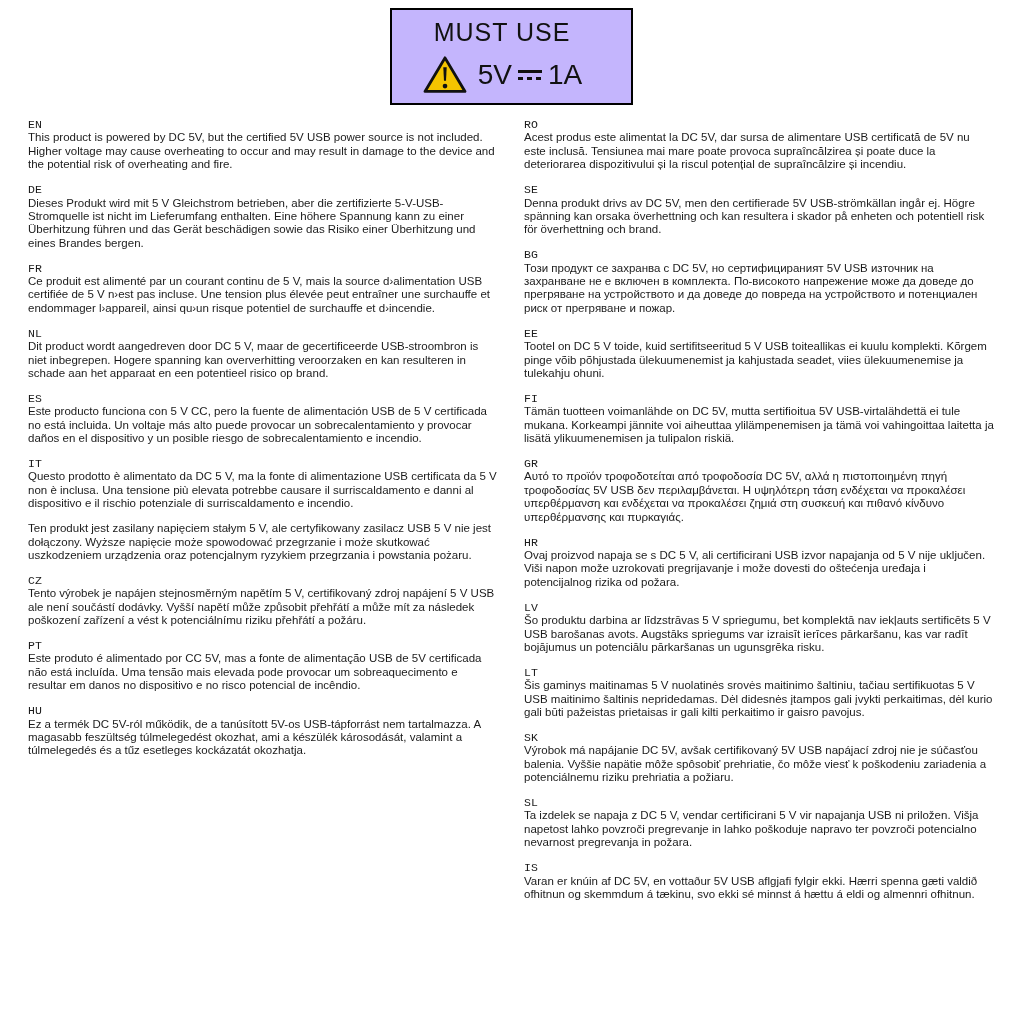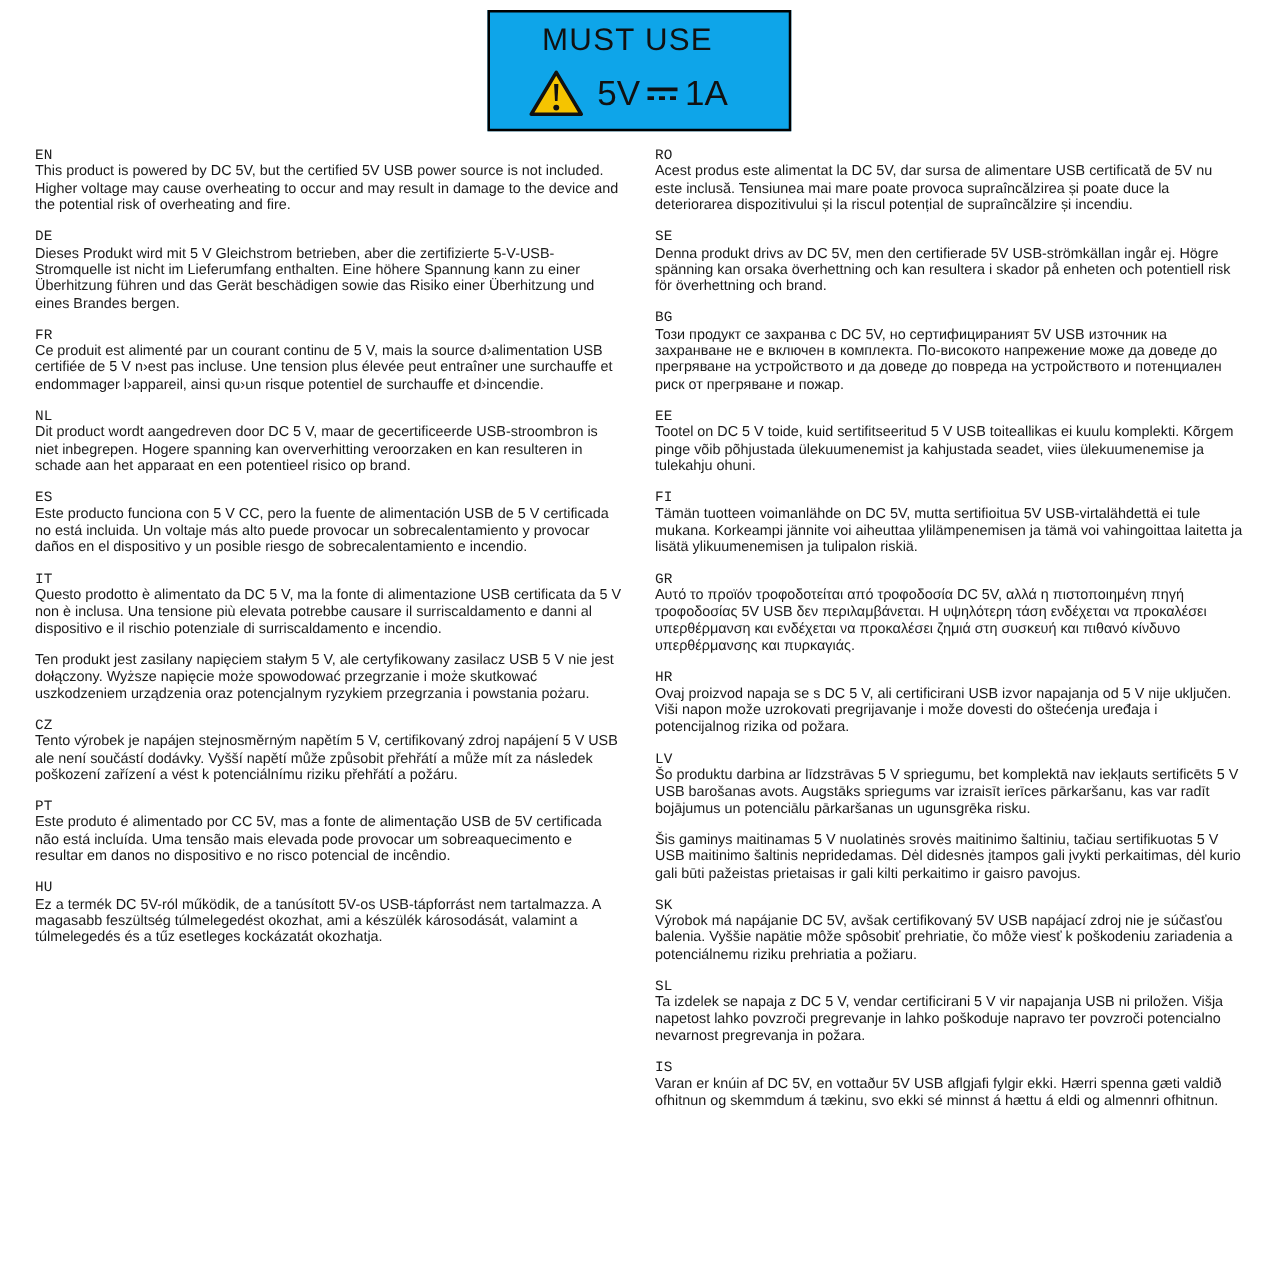--- a/index.html
+++ b/index.html
@@ -10,21 +10,21 @@
     -webkit-font-smoothing:antialiased;
   }
   .page{box-sizing:border-box;width:1024px;height:1024px;padding:8px 30px 10px 28px;overflow:hidden;}
   
   .header-wrap{display:flex;justify-content:center;}
   .header-box{
     box-sizing:border-box;
     width:243px;
     border:2px solid #000;
     padding:6px 28px 8px 10px;
-    background:#0ea5e9;
+    background:#c4b5fd;
   }
   .must-use{
     text-align:center;
     font-size:25px;
     font-weight:500;
     letter-spacing:1px;
     color:#111;
     margin-top:2px;
   }
   .spec-row{
@@ -162,20 +162,21 @@
         </div>
         <div class="lang-block">
           <div class="lang-code">HR</div>
           <div class="lang-text">Ovaj proizvod napaja se s DC 5 V, ali certificirani USB izvor napajanja od 5 V nije uključen. Viši napon može uzrokovati pregrijavanje i može dovesti do oštećenja uređaja i potencijalnog rizika od požara.</div>
         </div>
         <div class="lang-block">
           <div class="lang-code">LV</div>
           <div class="lang-text">Šo produktu darbina ar līdzstrāvas 5 V spriegumu, bet komplektā nav iekļauts sertificēts 5 V USB barošanas avots. Augstāks spriegums var izraisīt ierīces pārkaršanu, kas var radīt bojājumus un potenciālu pārkaršanas un ugunsgrēka risku.</div>
         </div>
         <div class="lang-block">
+          <div class="lang-code">LT</div>
           <div class="lang-text">Šis gaminys maitinamas 5 V nuolatinės srovės maitinimo šaltiniu, tačiau sertifikuotas 5 V USB maitinimo šaltinis nepridedamas. Dėl didesnės įtampos gali įvykti perkaitimas, dėl kurio gali būti pažeistas prietaisas ir gali kilti perkaitimo ir gaisro pavojus.</div>
         </div>
         <div class="lang-block">
           <div class="lang-code">SK</div>
           <div class="lang-text">Výrobok má napájanie DC 5V, avšak certifikovaný 5V USB napájací zdroj nie je súčasťou balenia. Vyššie napätie môže spôsobiť prehriatie, čo môže viesť k poškodeniu zariadenia a potenciálnemu riziku prehriatia a požiaru.</div>
         </div>
         <div class="lang-block">
           <div class="lang-code">SL</div>
           <div class="lang-text">Ta izdelek se napaja z DC 5 V, vendar certificirani 5 V vir napajanja USB ni priložen. Višja napetost lahko povzroči pregrevanje in lahko poškoduje napravo ter povzroči potencialno nevarnost pregrevanja in požara.</div>
         </div>

